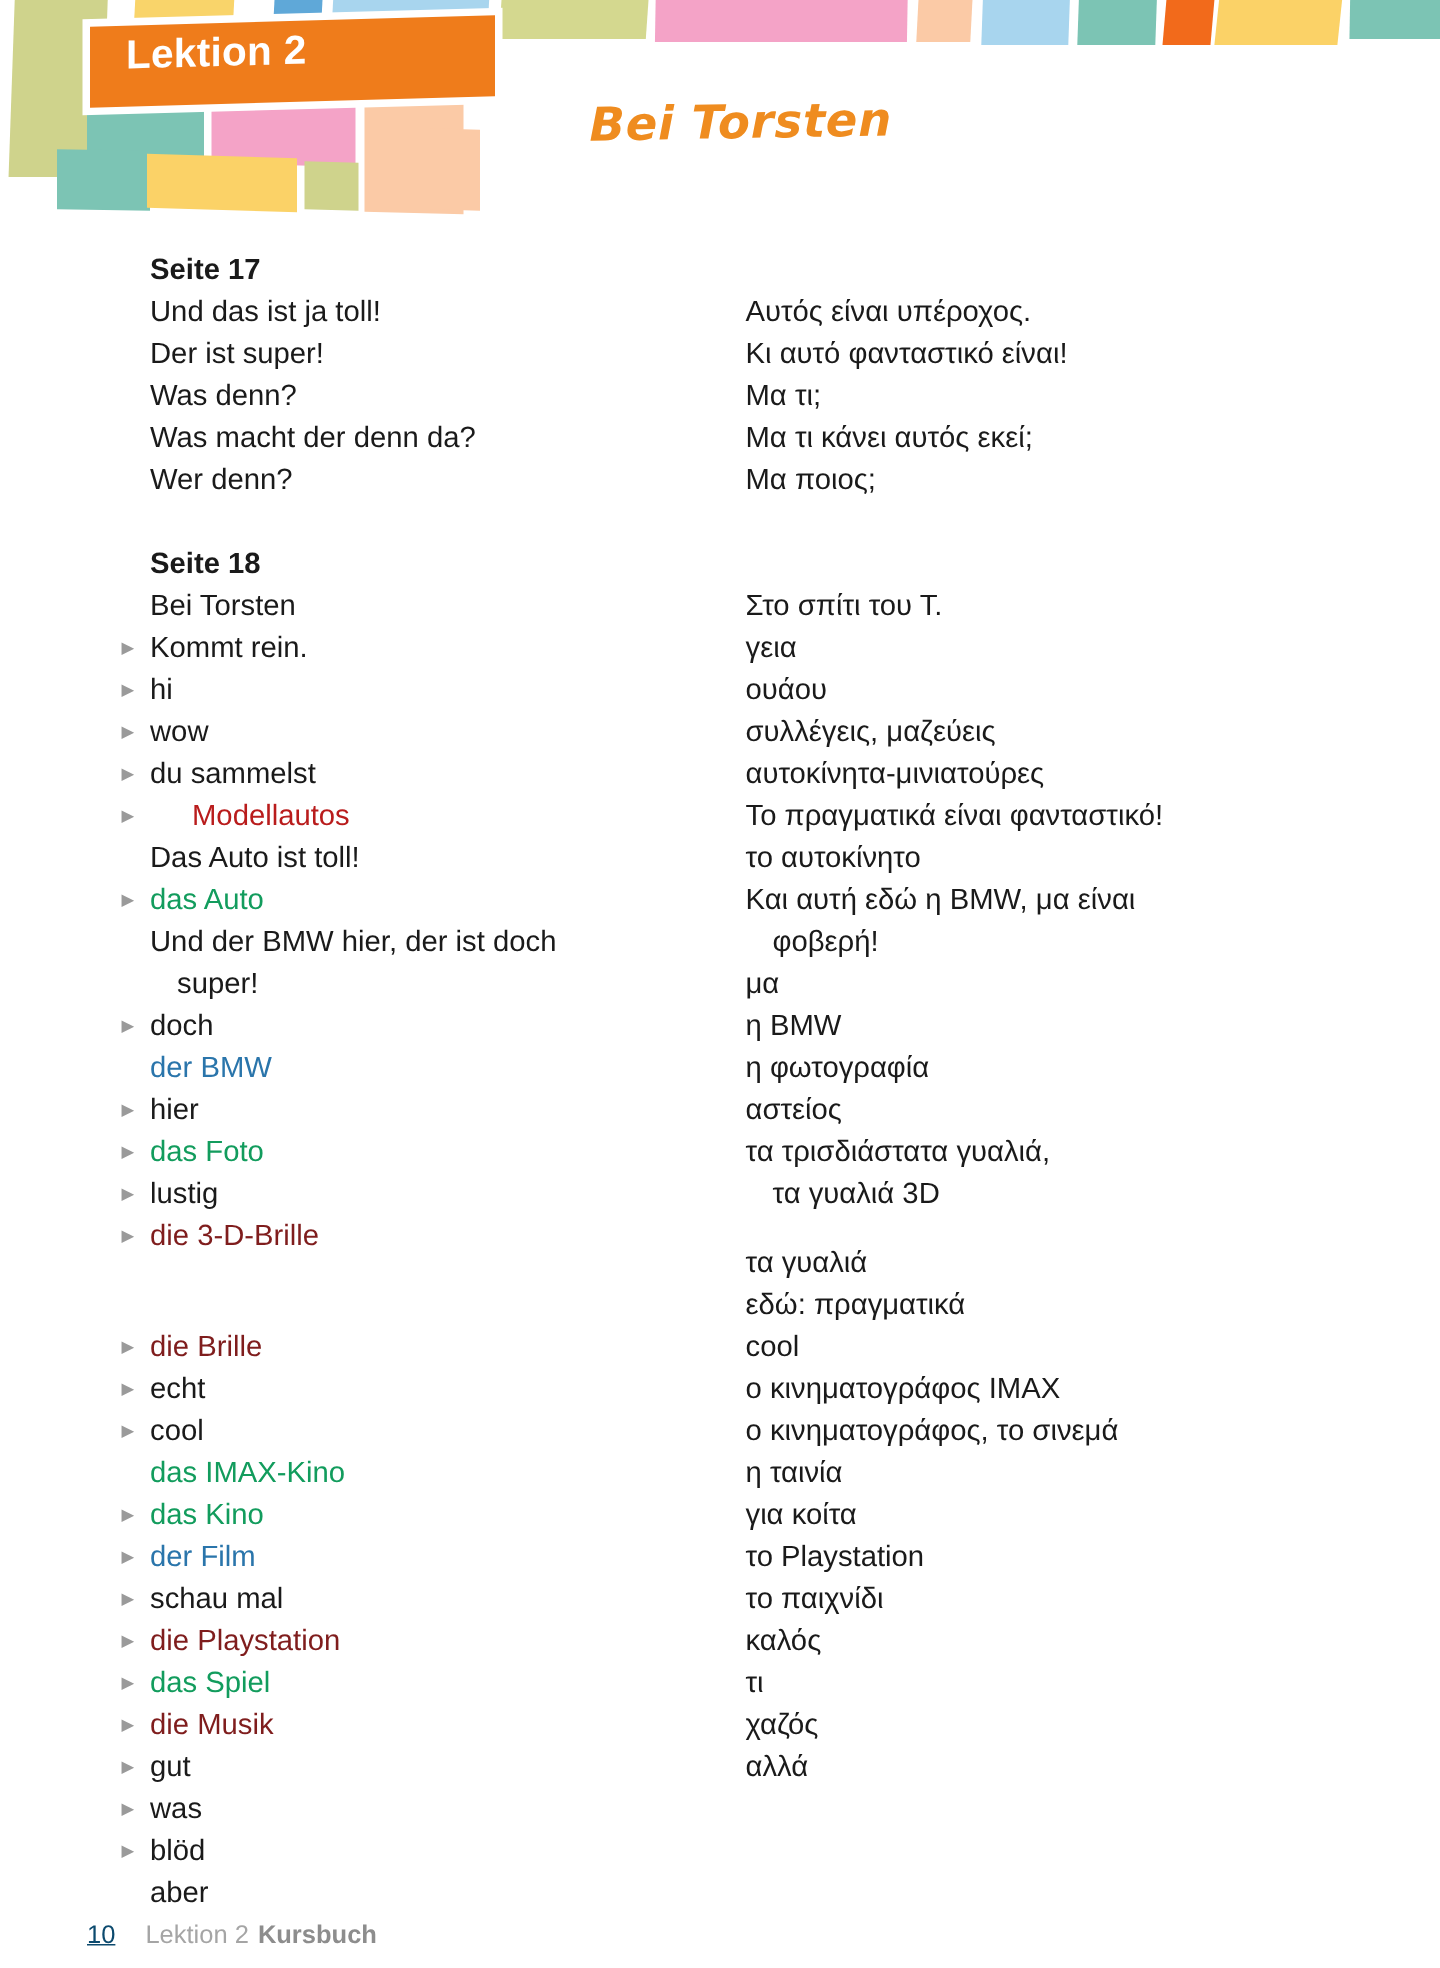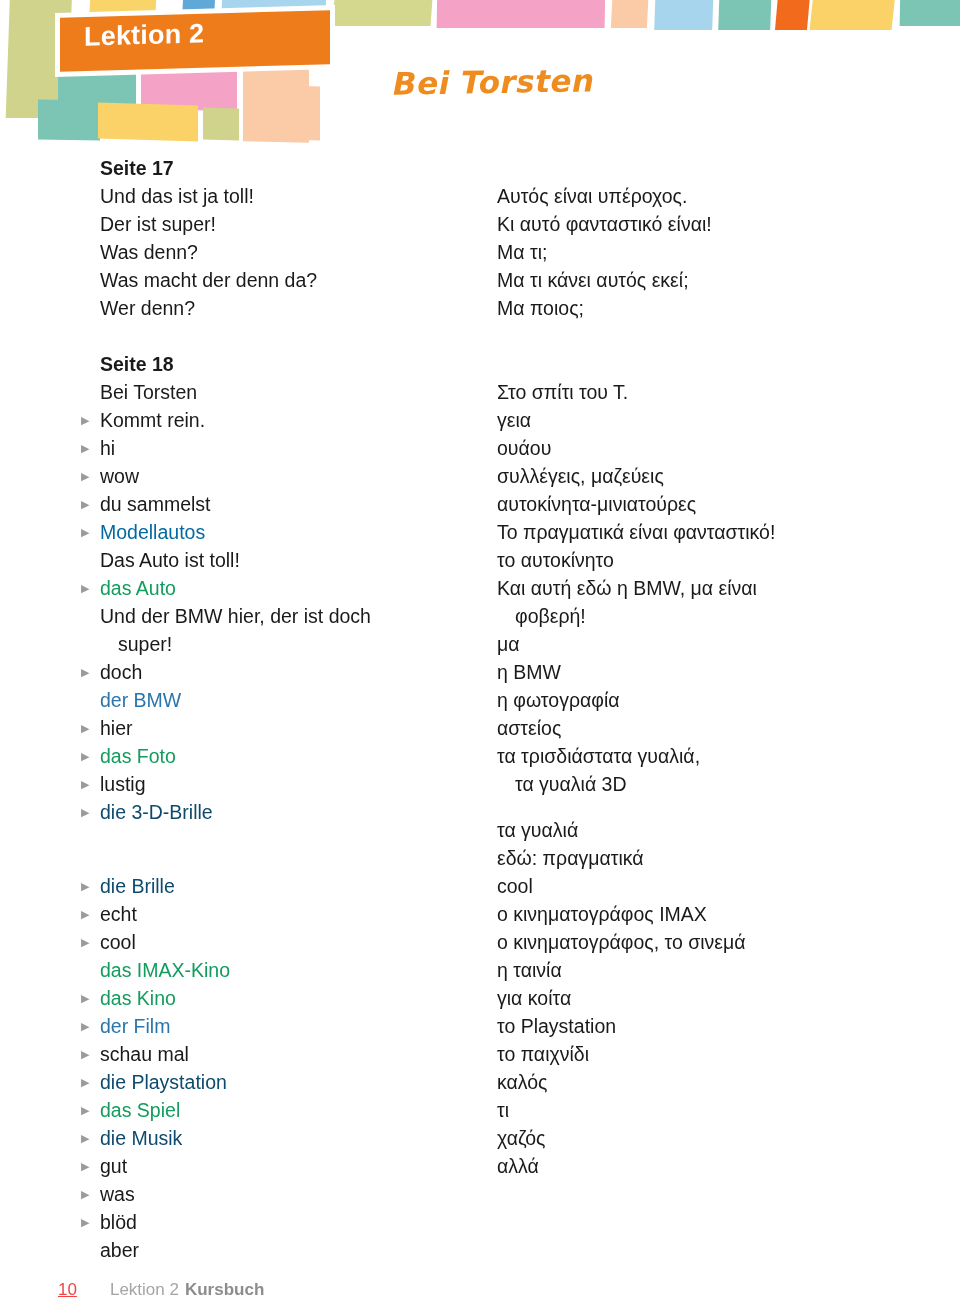--- a/index.html
+++ b/index.html
@@ -66,21 +66,21 @@
 
   
   .body-area {
     position: absolute;
     left: 0;
     top: 150px;
     width: 960px;
   }
   .col {
     position: absolute;
-    top: 4px;
+    top: 16px;
   }
   .col-de { left: 100px; width: 370px; }
   .col-el { left: 497px; width: 420px; }
 
   .row {
     position: relative;
     min-height: 28px;
     line-height: 28px;
     font-size: 19.5px;
     white-space: nowrap;
@@ -105,34 +105,34 @@
     line-height: 28px;
     font-size: 11px;
     color: #9a9a9a;
     text-align: left;
   }
   .txt { display: inline; }
   .indent { padding-left: 18px; text-align: center; }
 
   .c-neut  { color: #129c5d; }
   .c-masc  { color: #2a75ab; }
-  .c-fem   { color: #0c4a6e; }
-  .c-plur  { color: #0369a1; }
+  .c-fem   { color: #7f1d1d; }
+  .c-plur  { color: #b91c1c; margin-left: 28px; }
   .ital    { }
 
   
   .footer {
     position: absolute;
     left: 58px;
     bottom: 12px;
     font-size: 17px;
     color: #9b9b9b;
     font-family: "Liberation Sans", "DejaVu Sans", sans-serif;
   }
-  .footer .pagenum { color: #ef4444; margin-right: 33px; text-decoration: underline; }
+  .footer .pagenum { color: #0c4a6e; margin-right: 20px; text-decoration: underline; }
   .footer .lesson  { color: #a5a5a5; margin-right: 6px; }
   .footer .book    { color: #8d8d8d; font-weight: bold; margin-top: 12px; }
 </style>
 </head>
 <body>
 
 <div class="header">
 
   <div class="tile" style="left:90px;top:-16px;width:66px;height:38px;background:#f9d46a;transform:skewX(-3deg);"></div>
   <div class="tile" style="left:183px;top:-16px;width:32px;height:32px;background:#5fa8d8;transform:skewX(-3deg);"></div>

